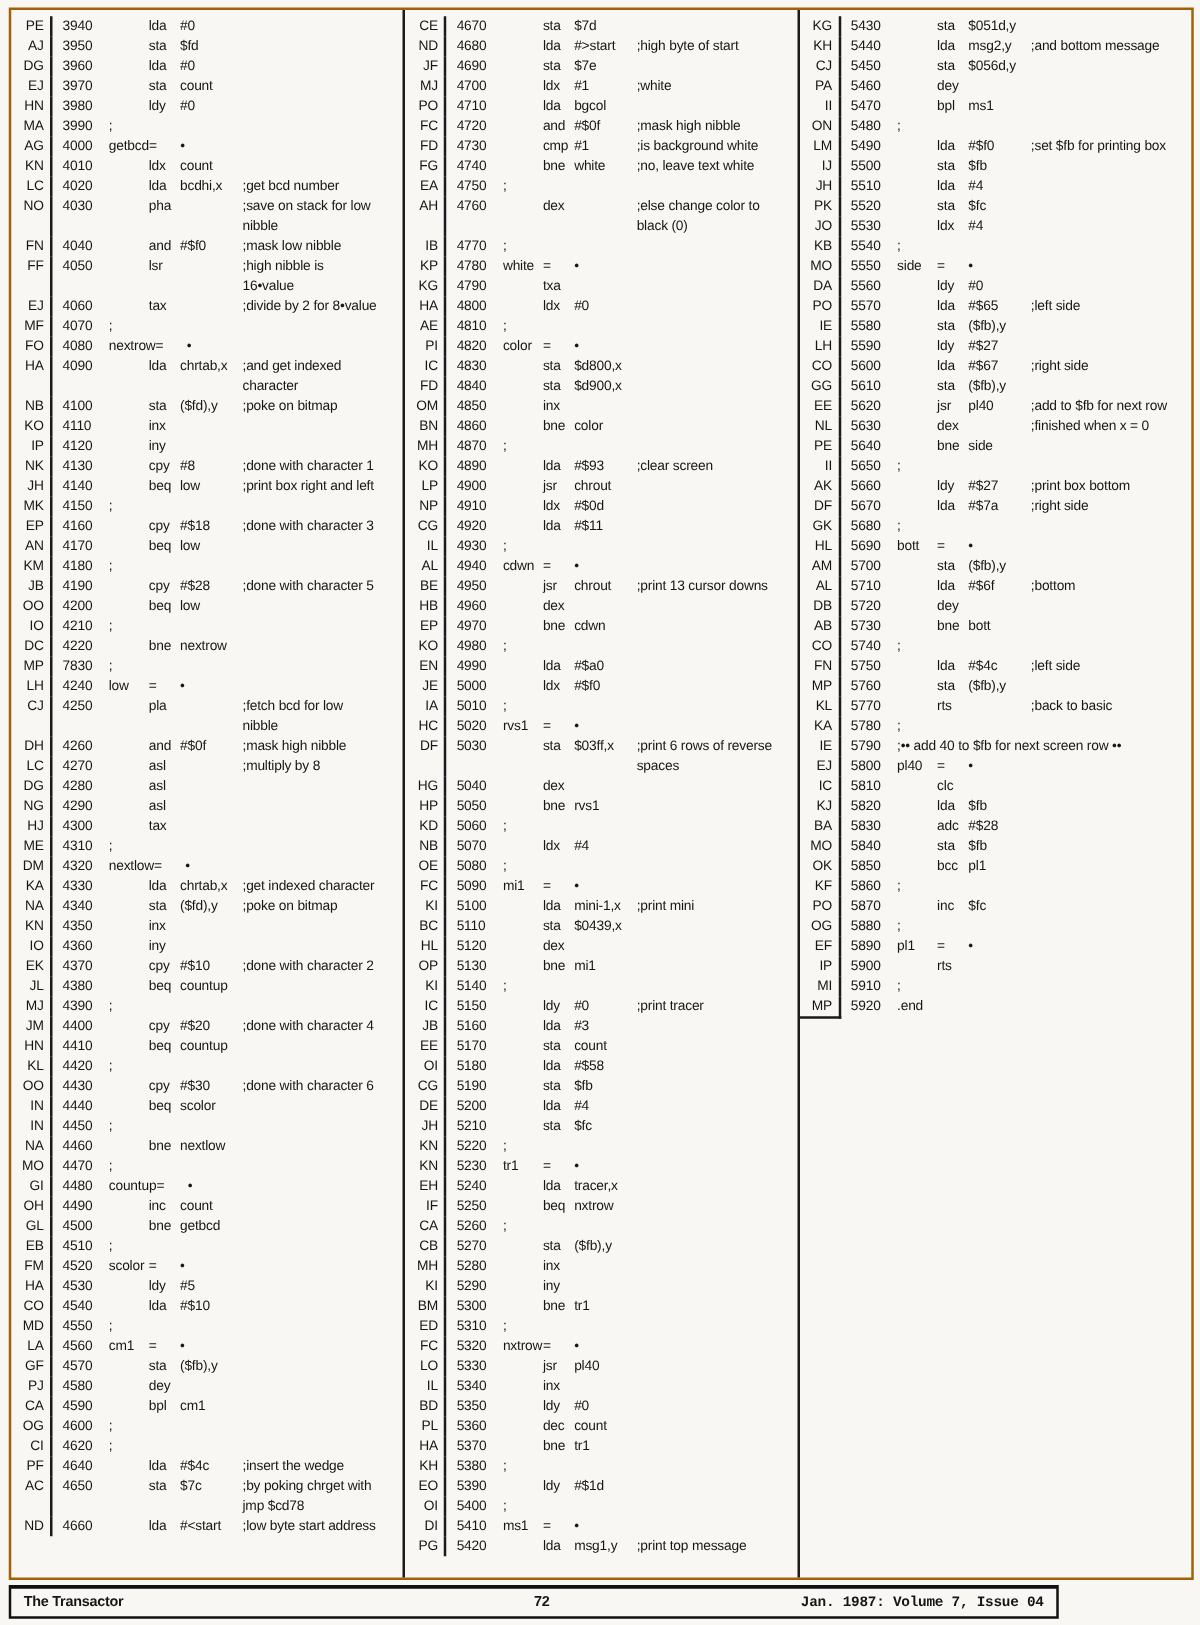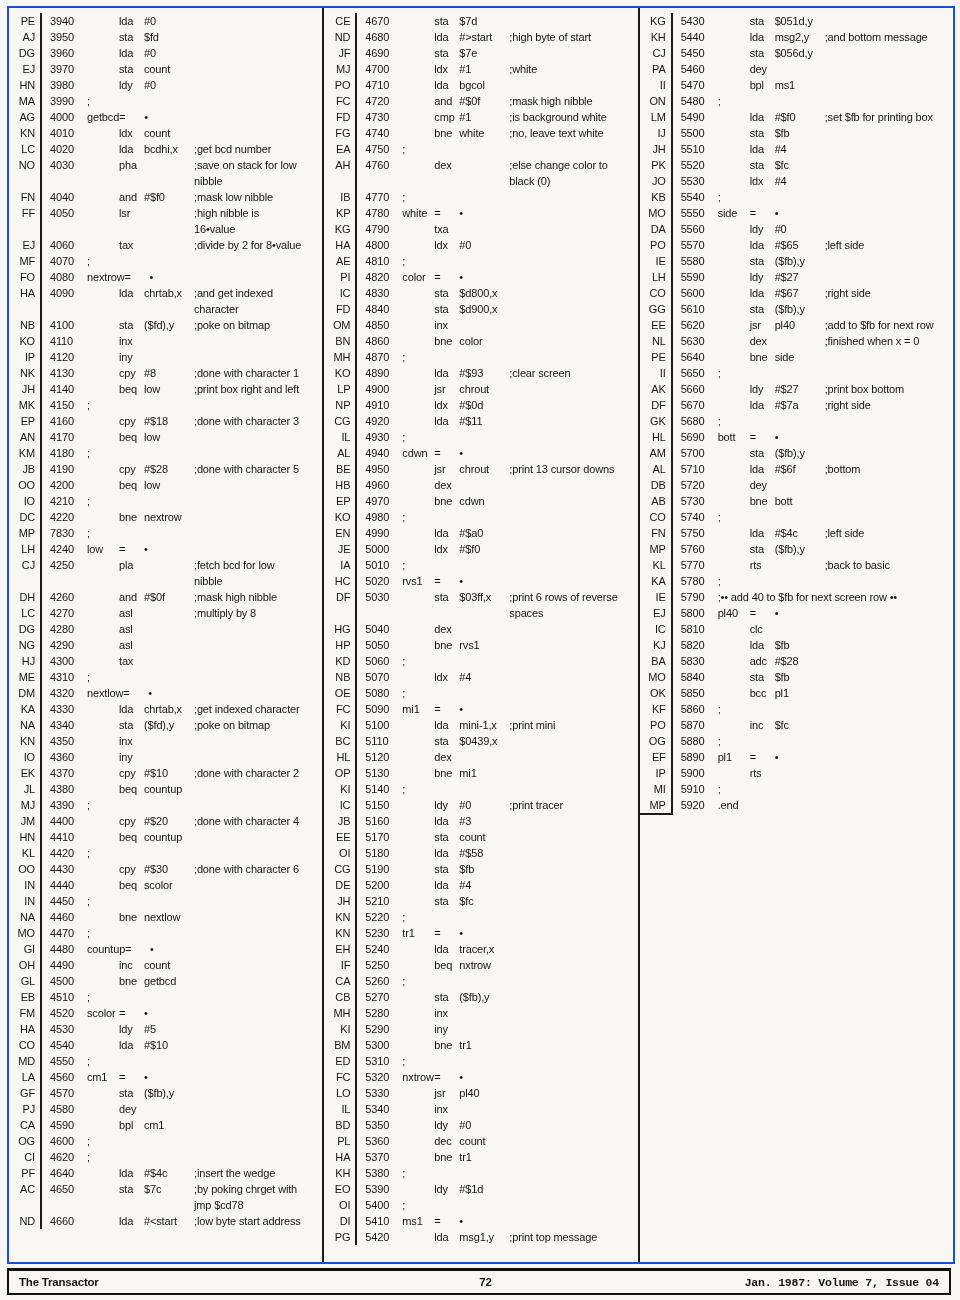--- a/index.html
+++ b/index.html
@@ -4,35 +4,35 @@
 <style>
   html,body{margin:0;padding:0;}
   body{
     width:960px;height:1300px;position:relative;
     background:#f8f7f4;color:#161616;
     font-family:"Liberation Sans","DejaVu Sans",sans-serif;
     overflow:hidden;
   }
   .listing{
     position:absolute;left:7px;top:6px;width:944px;height:1254px;
-    border:2px solid #1d4ed8;display:flex;box-sizing:content-box;
+    border:2px solid #a16207;display:flex;box-sizing:content-box;
   }
   .col{flex:1 1 0;overflow:hidden;padding-top:5px;box-sizing:border-box;}
   .col + .col{border-left:2px solid #1b1b1b;}
   .row{display:flex;font-size:11px;line-height:16px;letter-spacing:-0.15px;}
   .row span{white-space:pre;display:block;}
   .chk{flex:none;width:33px;box-sizing:border-box;text-align:right;padding-right:5px;border-right:2px solid #1b1b1b;}
   .chk.chk-end{border-bottom:2px solid #1b1b1b;}
   .num{flex:none;width:45px;box-sizing:border-box;padding-left:8px;}
   .lbl{flex:none;min-width:32px;}
   .op{flex:none;min-width:25px;}
   .arg{flex:none;min-width:50px;}
   .cmt{flex:none;white-space:pre;}
   .footer{
-    position:absolute;left:7px;top:1268px;width:944px;height:27px;
+    position:absolute;left:7px;top:1268px;width:840px;height:27px;
     border:2px solid #121212;border-top-width:3px;box-sizing:border-box;
     display:flex;align-items:center;font-weight:bold;font-size:11.5px;
     letter-spacing:-0.2px;
   }
   .f-left{padding-left:10px;}
   .f-center{position:absolute;left:0;right:0;text-align:center;margin-left:13px;}
   .f-right{margin-left:auto;padding-right:10px;font-family:Liberation Mono, monospace;}
 </style>
 </head>
 <body>

